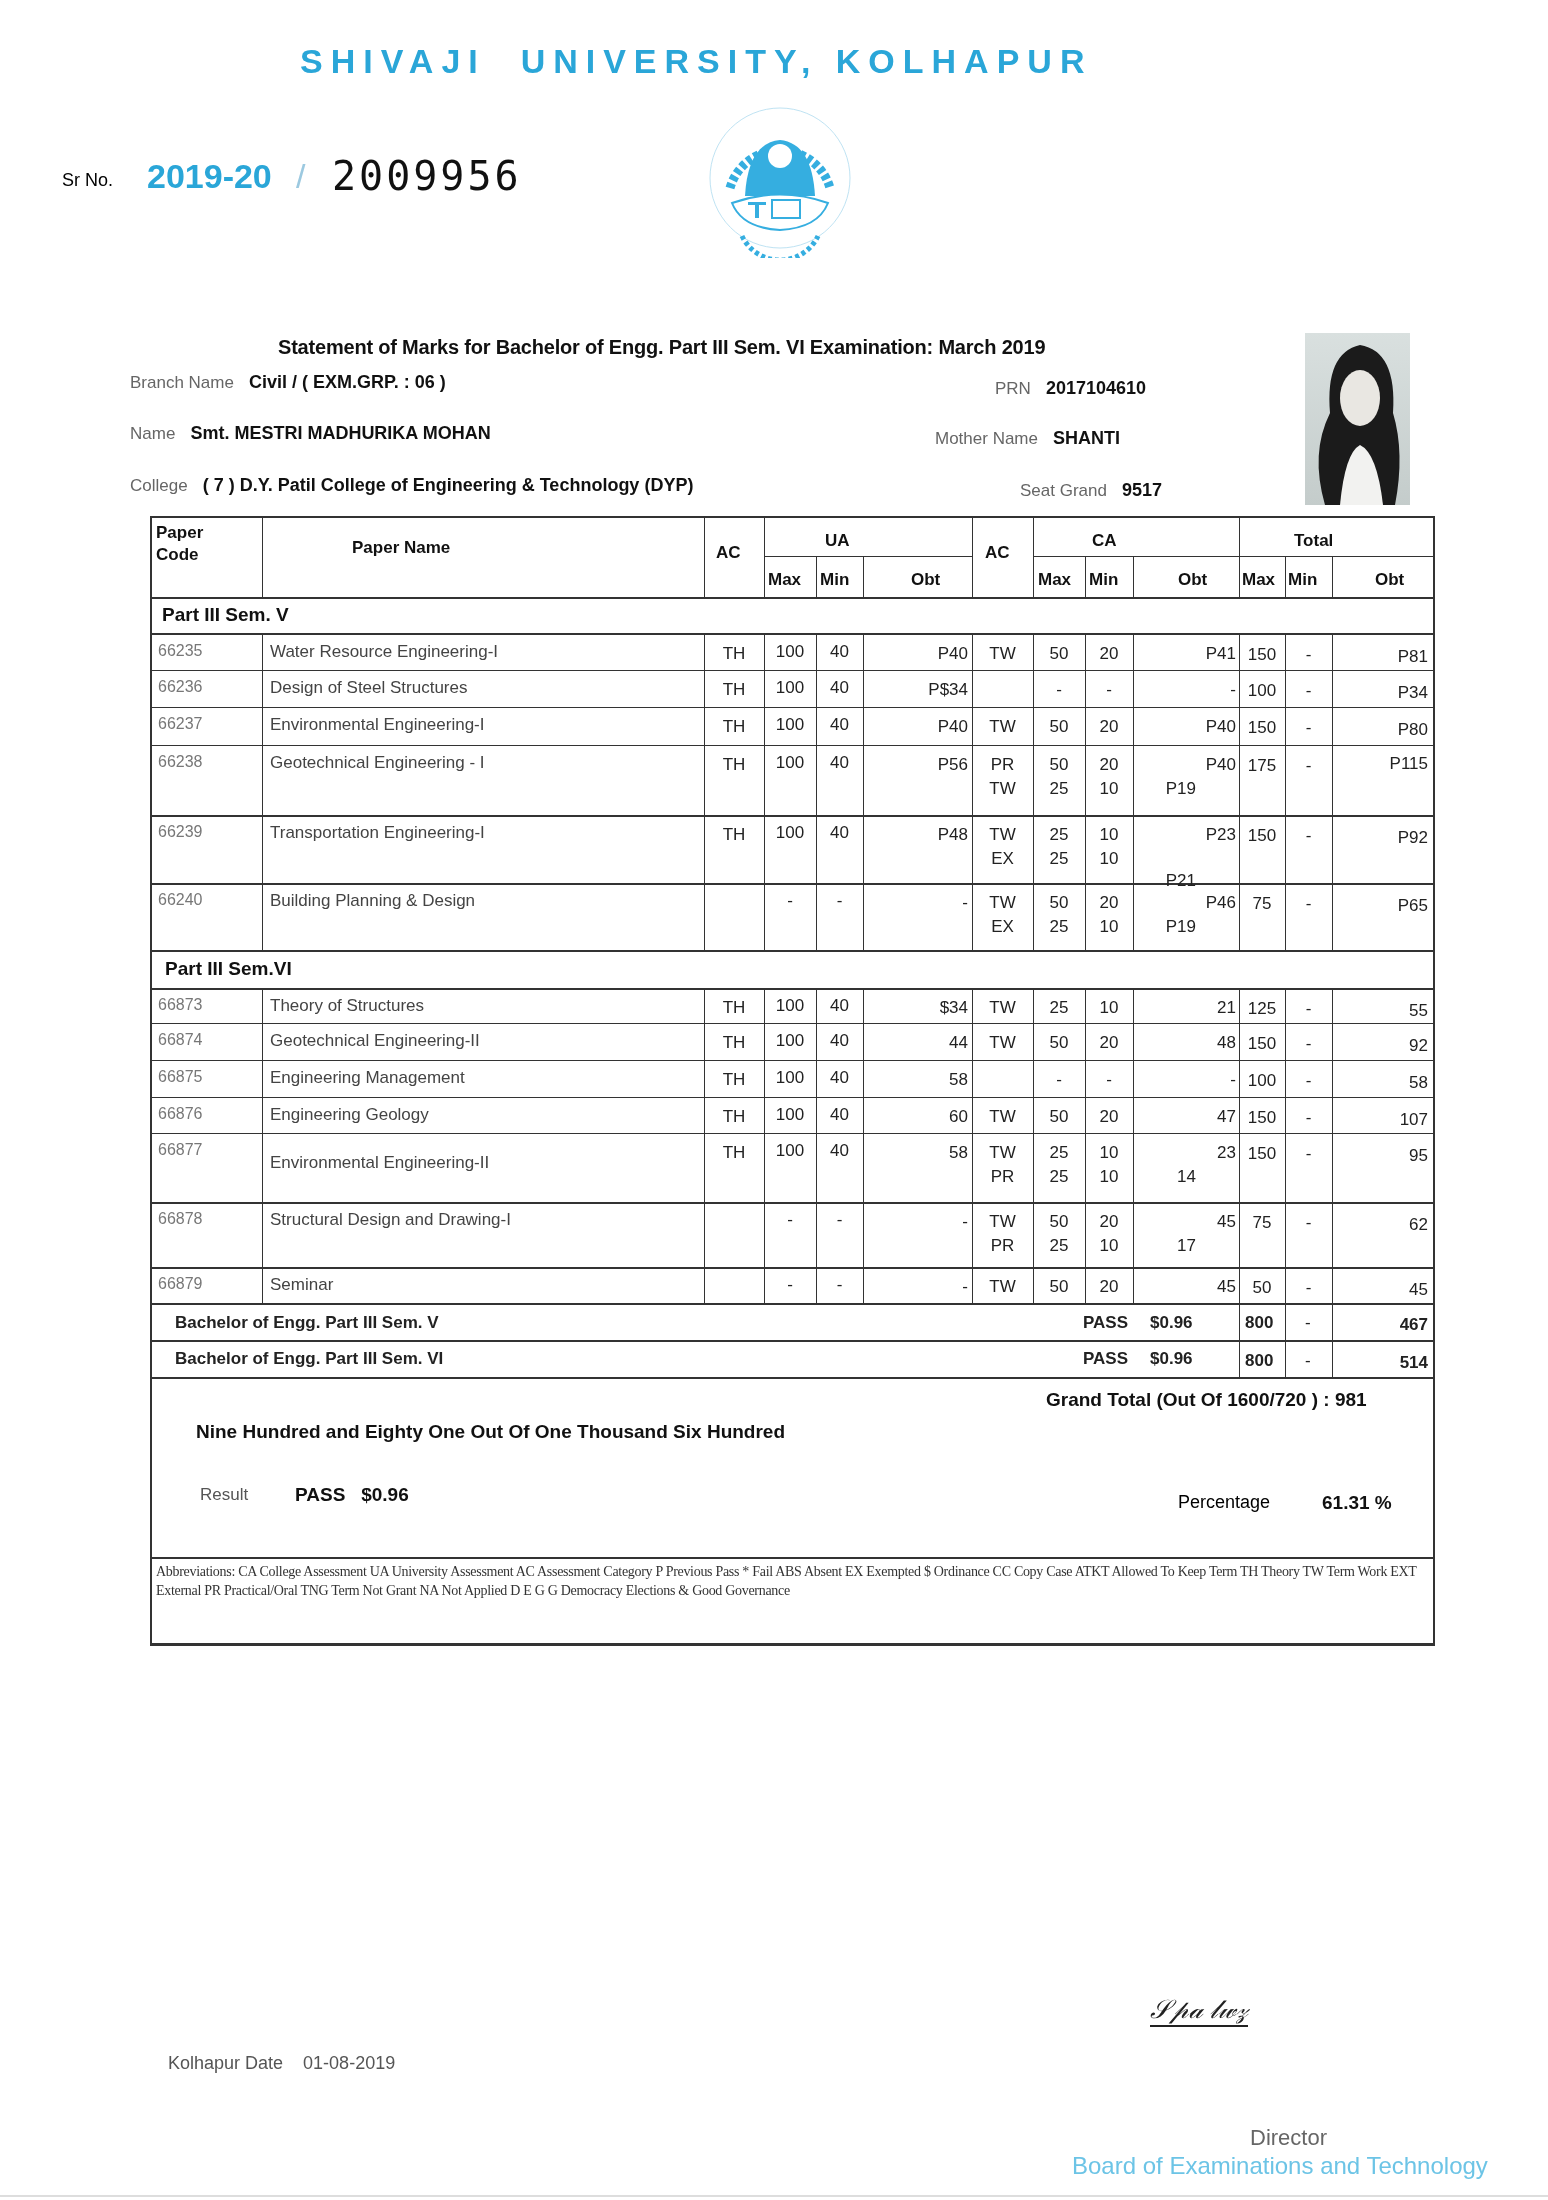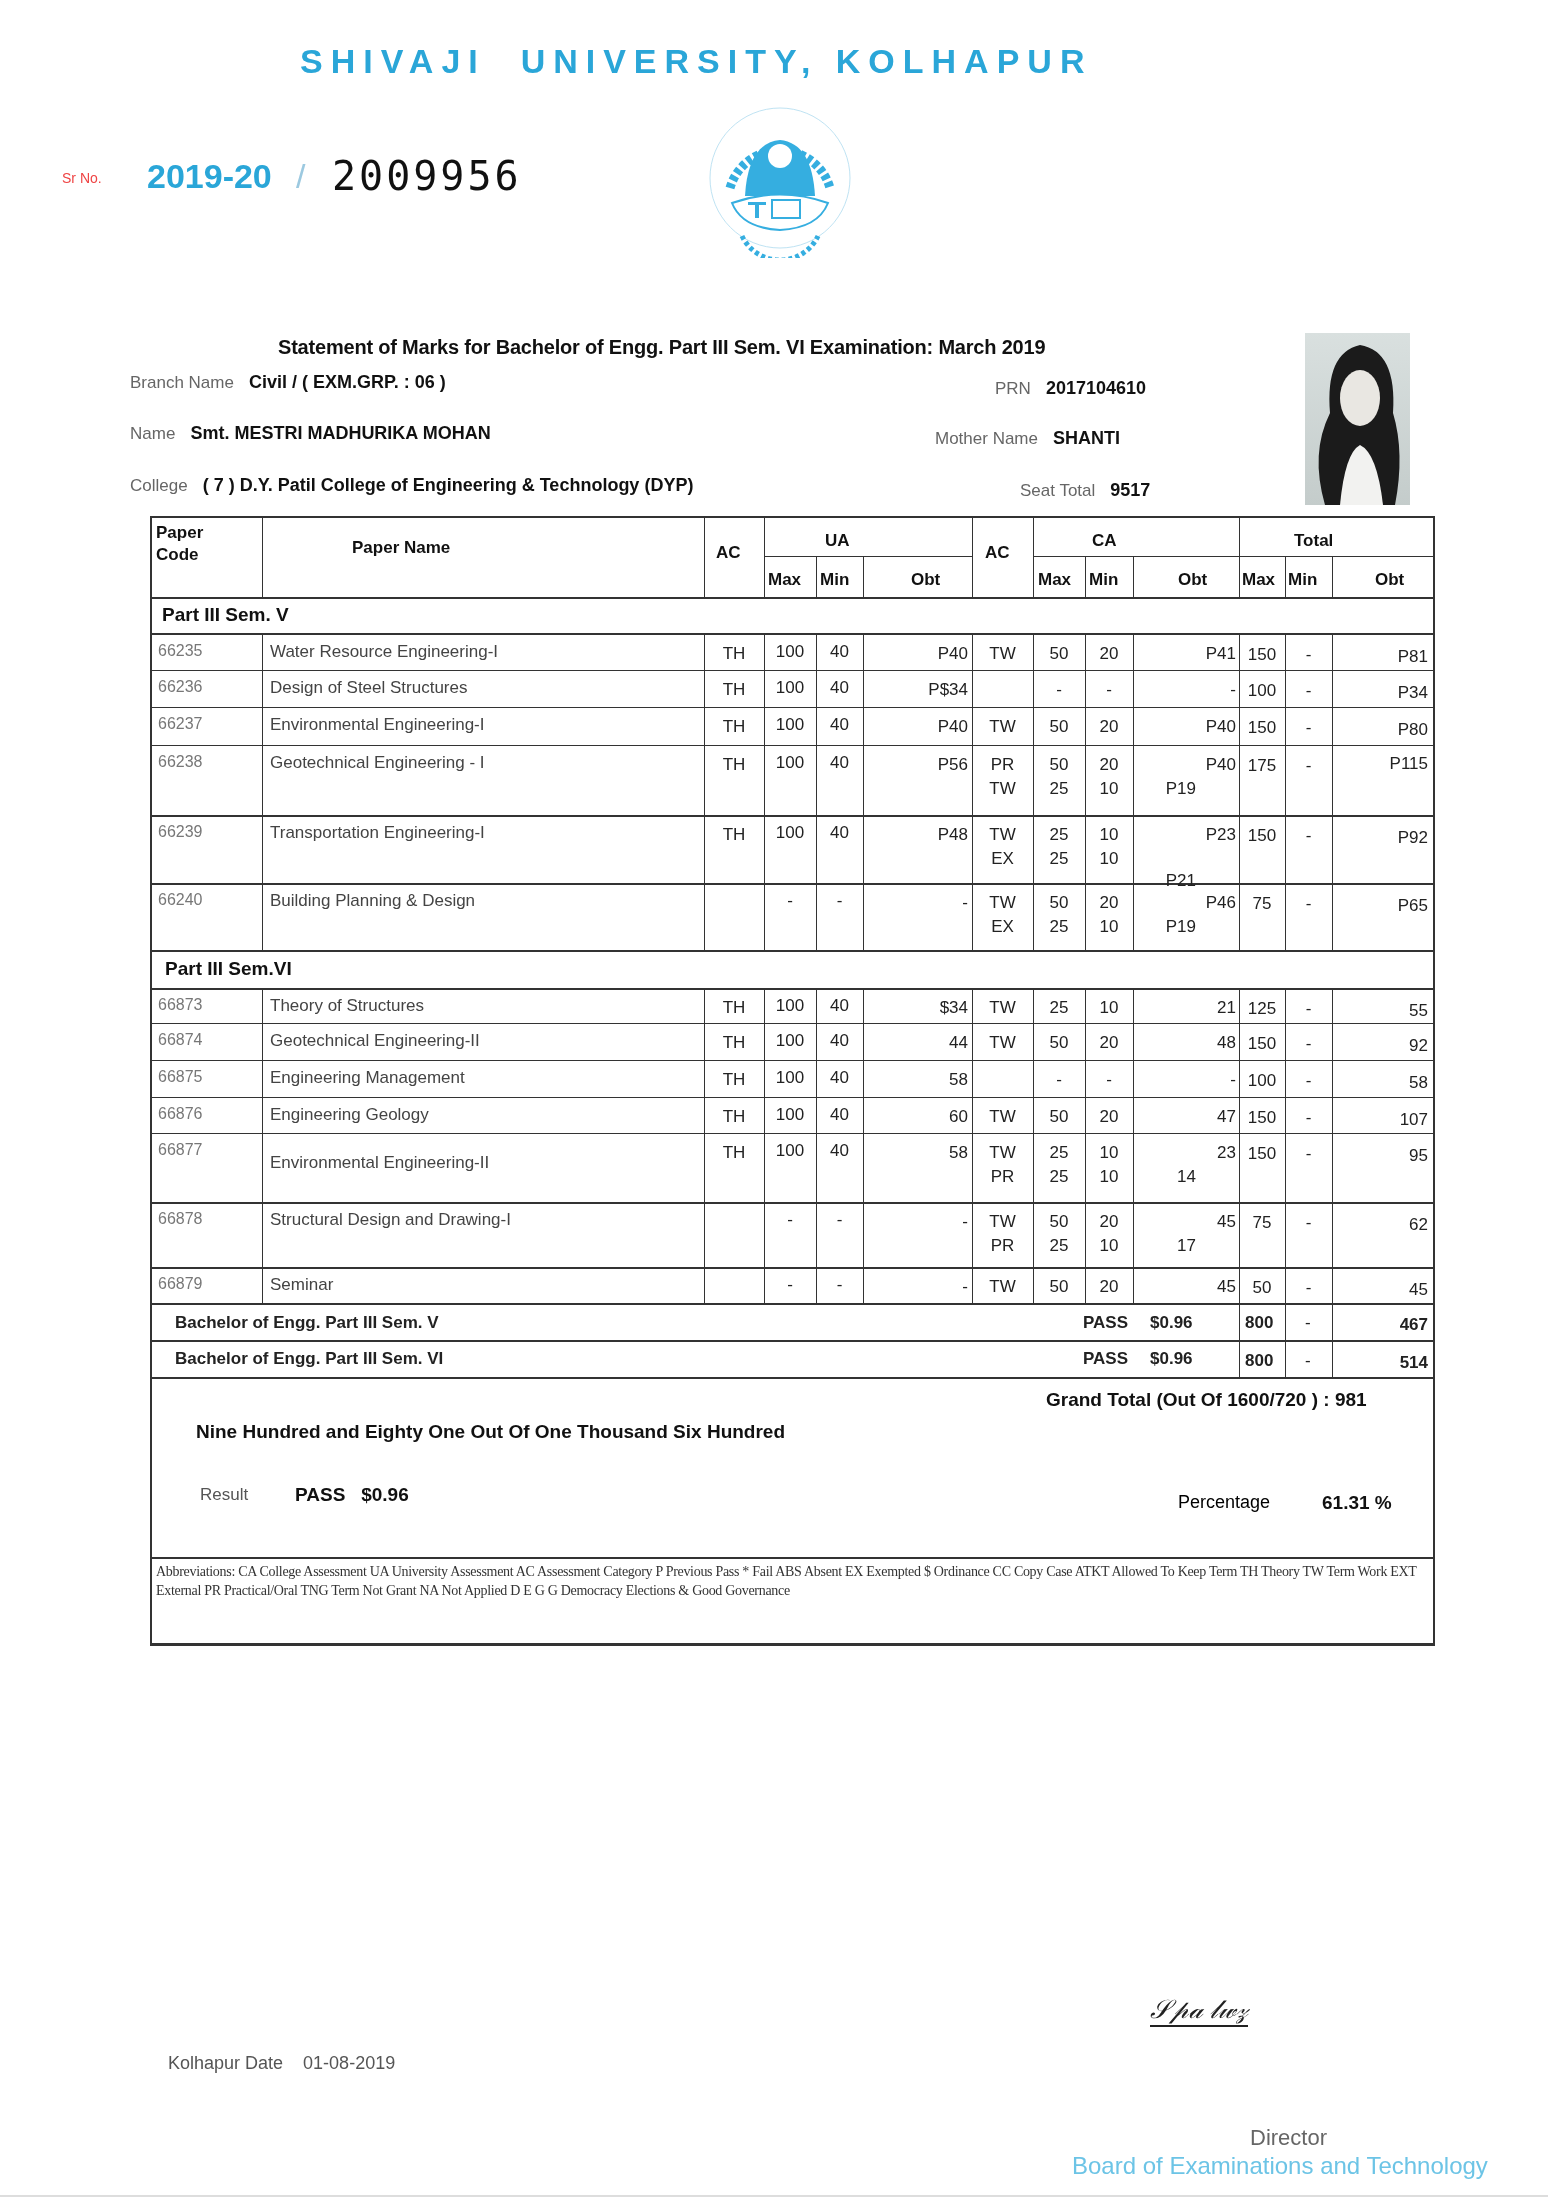--- a/index.html
+++ b/index.html
@@ -1,20 +1,20 @@
 <!DOCTYPE html>
 <html><head>
 <meta charset="utf-8">
 <style>
   html, body { margin:0; padding:0; background:#ffffff; }
   body { width:1548px; height:2200px; position:relative; overflow:hidden;
          font-family:"Liberation Sans", sans-serif; color:#1a1a1a; }
   .abs { position:absolute; }
   .uni-title { left:300px; top:42px; font-size:34px; letter-spacing:8px; color:#2aa6d8; font-weight:bold; white-space:pre; }
-  .srno-label { left:62px; top:170px; font-size:14px; color:#ef4444; }
+  .srno-label { left:62px; top:170px; font-size:18px; color:#000000; }
   .srno-year { left:147px; top:157px; font-size:34px; color:#2aa6d8; font-weight:bold; }
   .srno-slash { left:296px; top:157px; font-size:34px; color:#9cc9e0; }
   .srno-num { left:332px; top:153px; font-size:40px; color:#111; font-family:"DejaVu Sans Mono", monospace; letter-spacing:3px; }
   .logo { left:700px; top:98px; width:160px; height:160px; }
   .stmt-title { left:278px; top:336px; font-size:20px; font-weight:bold; color:#111; letter-spacing:-0.2px; }
   .lbl { color:#666; font-size:17px; font-weight:normal; }
   .val { color:#111; font-size:18px; font-weight:bold; }
   .row-line { font-size:18px; white-space:nowrap; }
   .photo { left:1305px; top:333px; width:105px; height:172px; background:linear-gradient(180deg,#d9e0df 0%,#c4cccb 100%); overflow:hidden; }
   .grid-line { position:absolute; background:#333; }
@@ -83,21 +83,21 @@
 <div class="abs row-line" style="left:935px; top:428px;">
   <span class="lbl">Mother Name</span>&nbsp;&nbsp;
   <span class="val">SHANTI</span>
 </div>
 
 <div class="abs row-line" style="left:130px; top:475px;">
   <span class="lbl">College</span>&nbsp;&nbsp;
   <span class="val">( 7 ) D.Y. Patil College of Engineering  &amp; Technology (DYP)</span>
 </div>
 <div class="abs row-line" style="left:1020px; top:480px;">
-  <span class="lbl">Seat Total</span>&nbsp;&nbsp;
+  <span class="lbl">Seat Grand</span>&nbsp;&nbsp;
   <span class="val">9517</span>
 </div>
 
 <div class="abs photo">
   <svg width="105" height="172" viewBox="0 0 105 172">
     <path d="M20 172 Q5 120 25 80 Q20 20 55 12 Q92 18 88 80 Q100 120 90 172 Z" fill="#1b1b1b"></path>
     <ellipse cx="55" cy="65" rx="20" ry="28" fill="#e9e7e2"></ellipse>
     <path d="M35 172 Q40 120 55 112 Q72 120 78 172 Z" fill="#f2f2f0"></path>
   </svg>
 </div>

